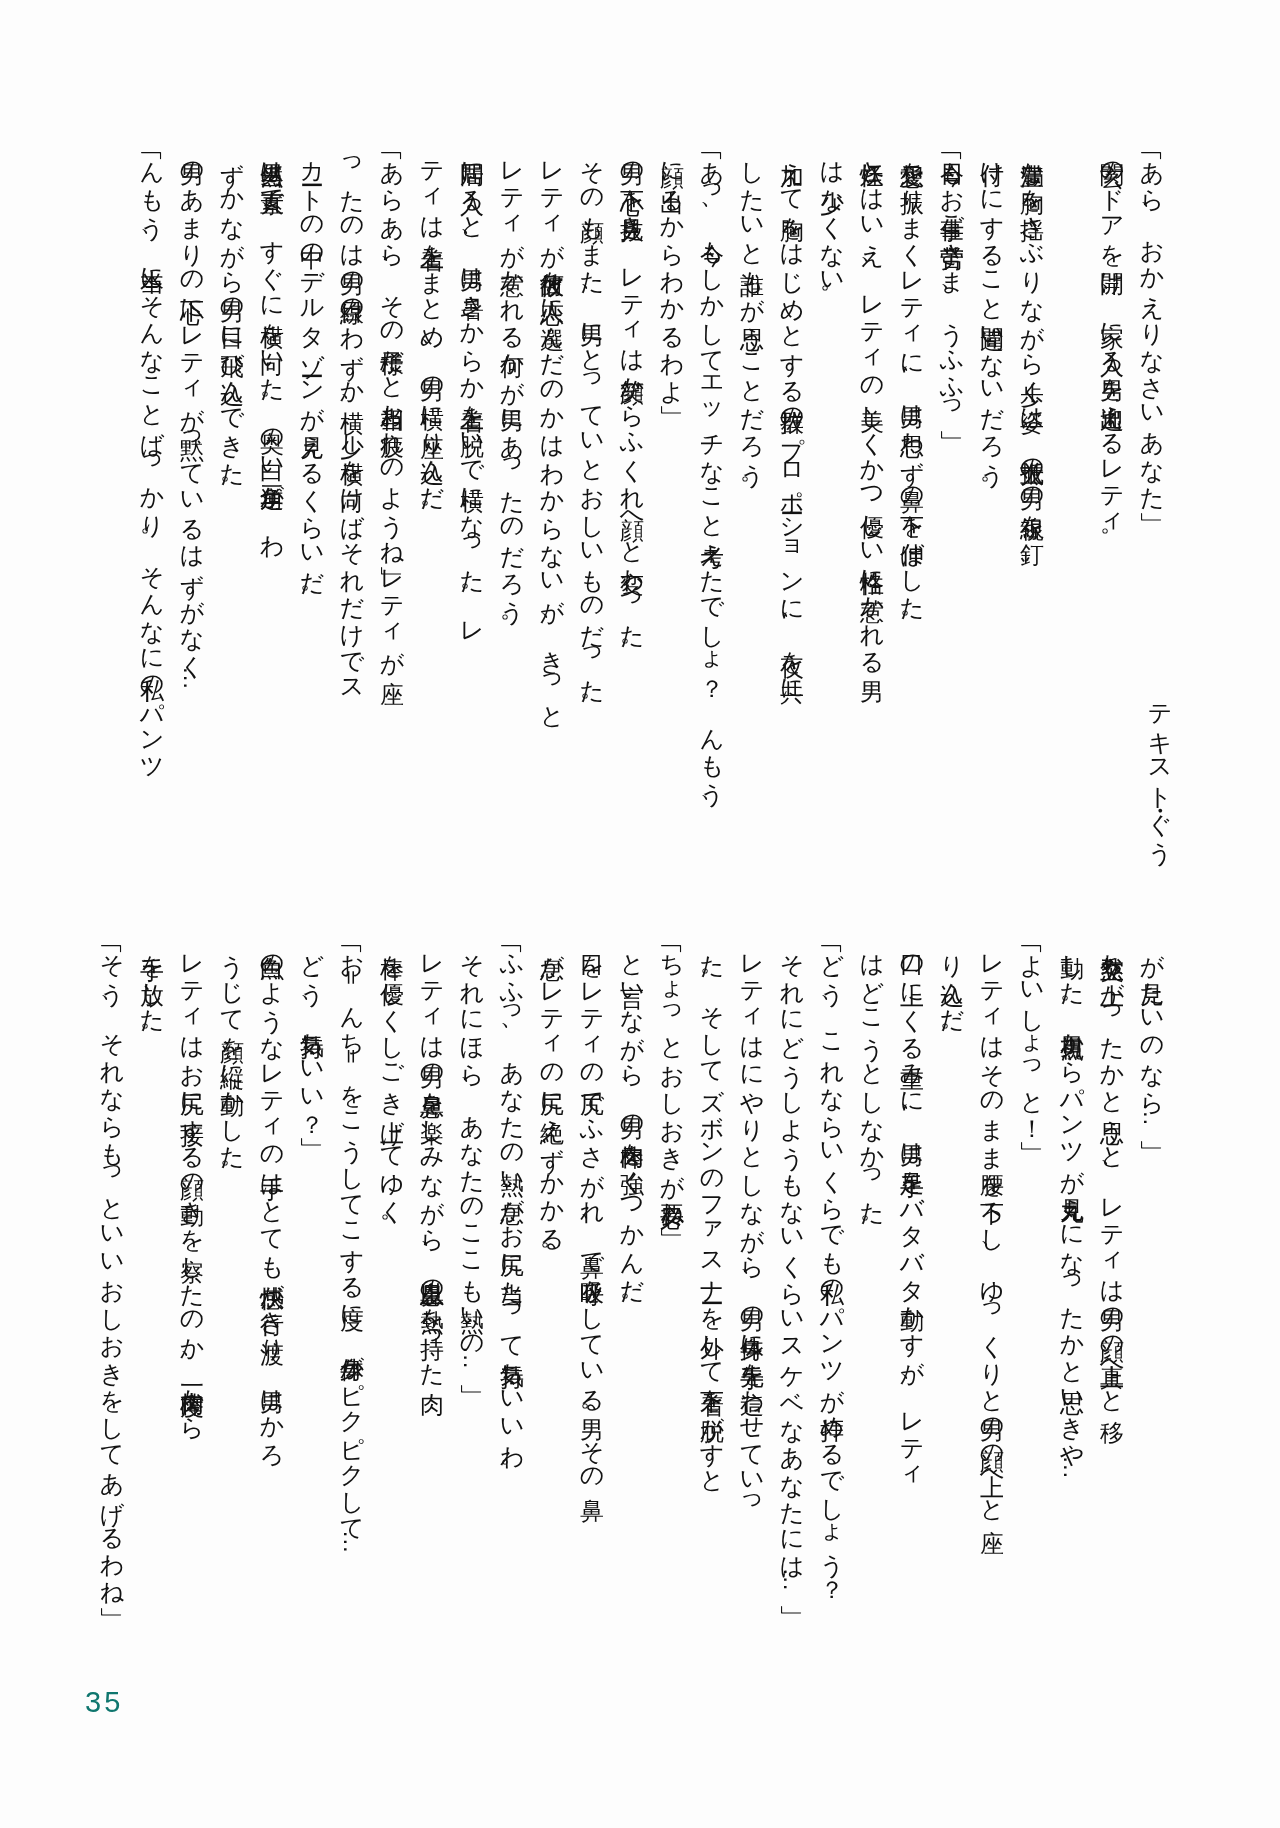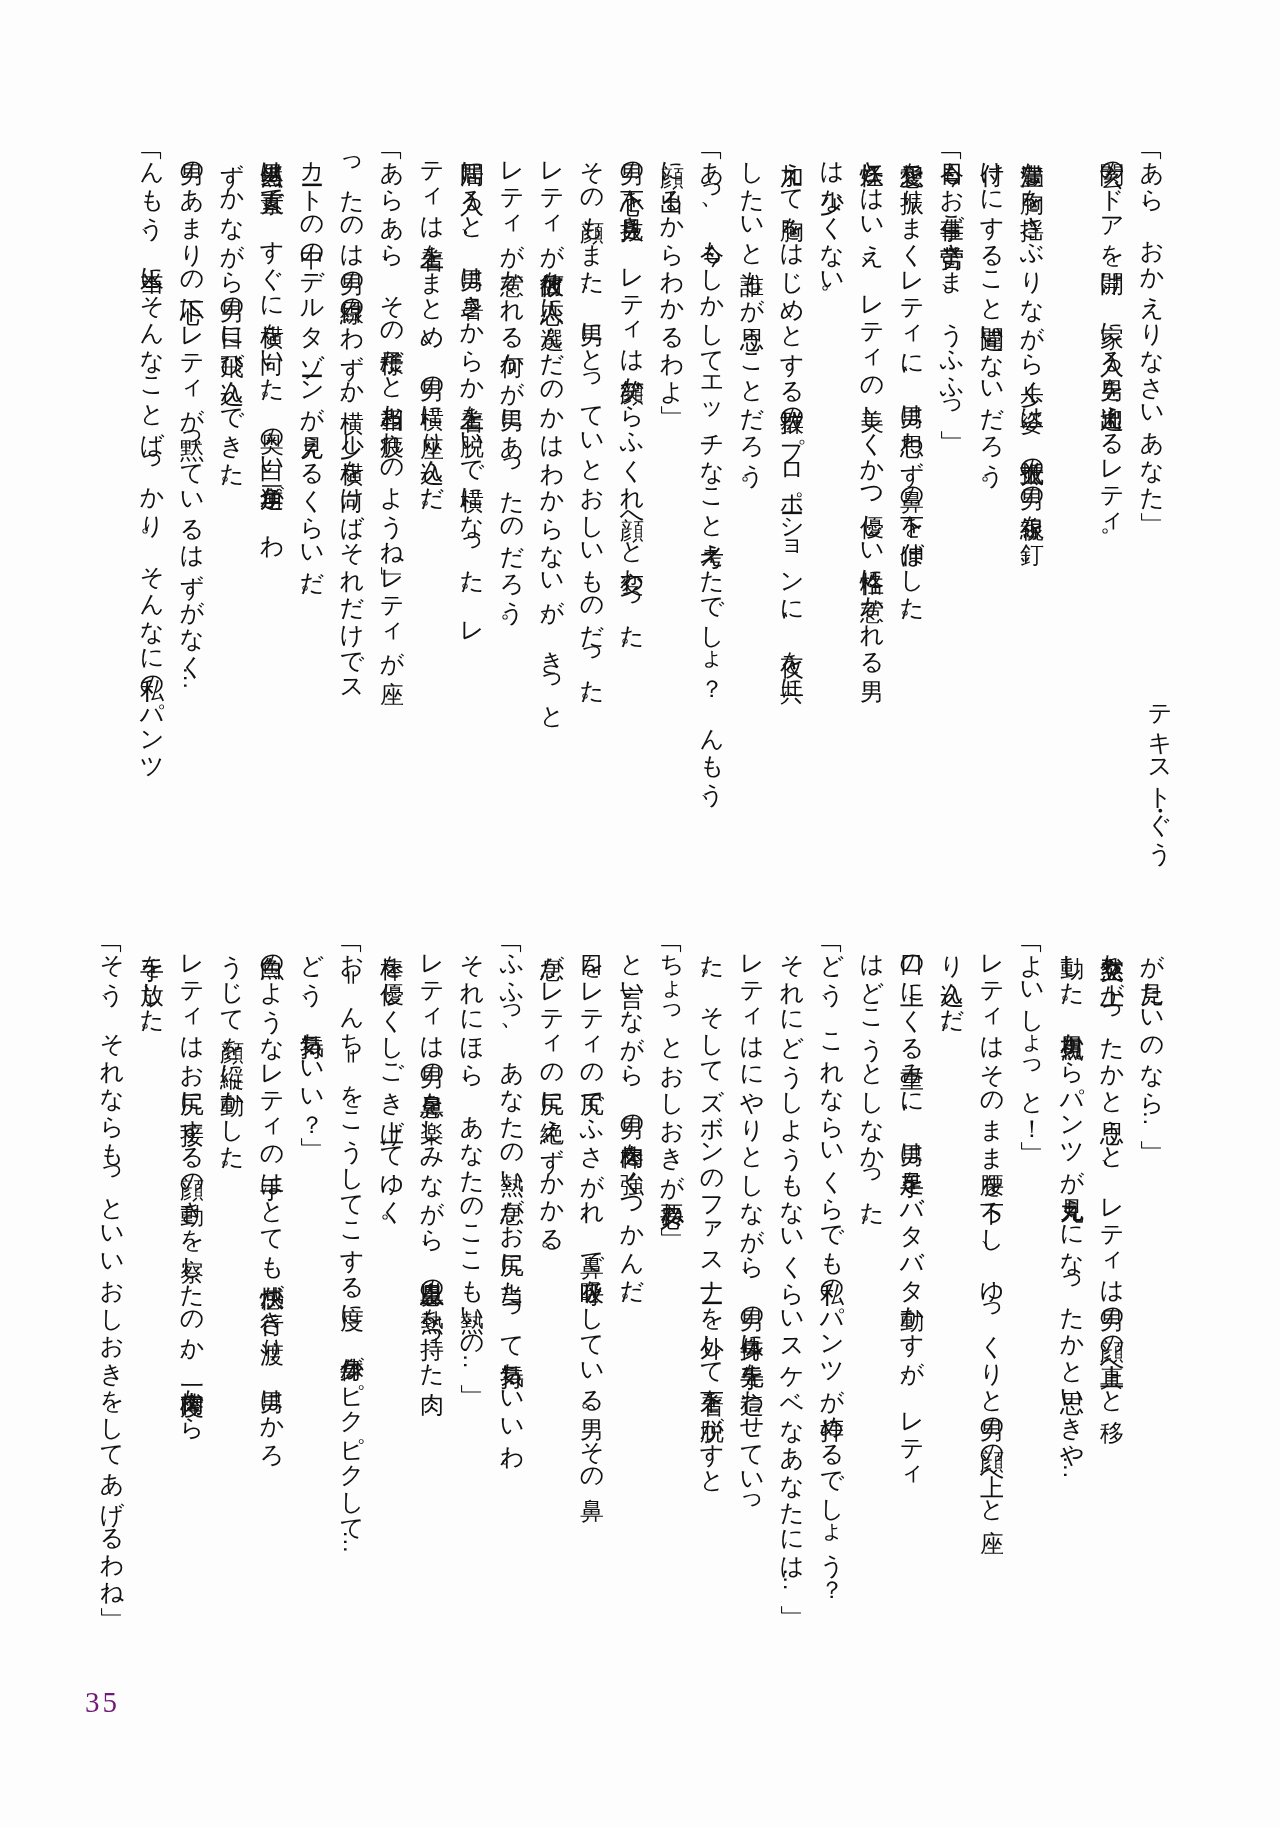--- a/index.html
+++ b/index.html
@@ -47,22 +47,22 @@
     top: 938px;
     right: 108px;
     height: 700px;
   }
   .page-number {
     position: absolute;
     left: 85px;
     top: 1686px;
     font-size: 29px;
     letter-spacing: 3px;
-    color: #701a75;
-    font-family: Liberation Serif, serif;
+    color: #0f766e;
+    font-family: Liberation Sans, sans-serif;
   }
 </style>
 </head>
 <body>
 
 <div class="page">
 
   <div class="vblock block-top">
       <div class="vline">「あら、おかえりなさいあなた」</div>
       <div class="vline">玄関のドアを開け、家に入る男を出迎えるレティ。</div>

